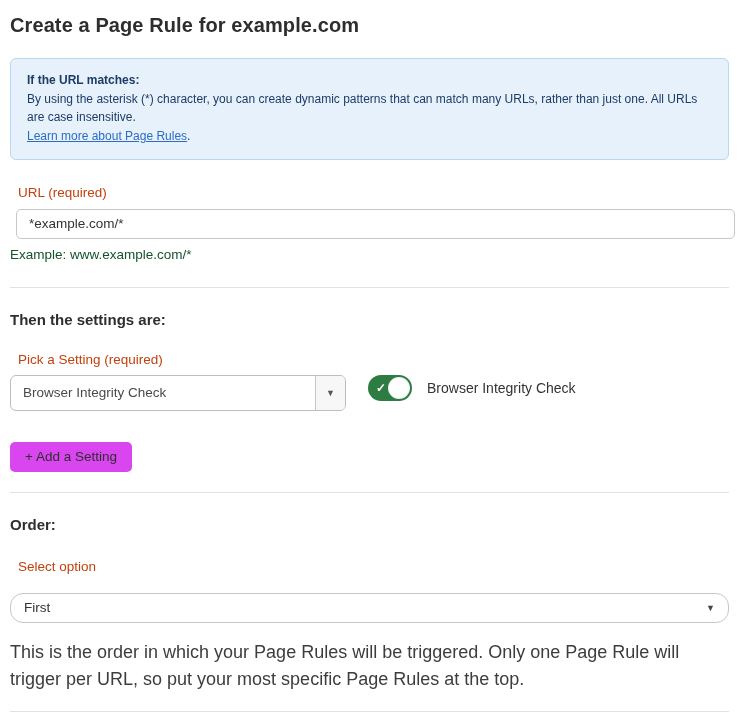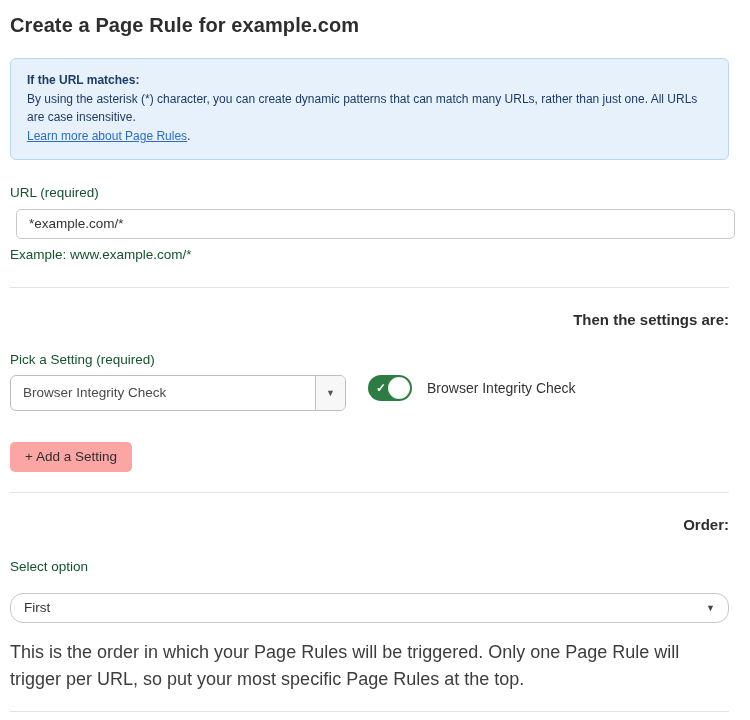--- a/index.html
+++ b/index.html
@@ -34,22 +34,22 @@
   .info-heading { font-weight: bold; }
   .info-body { }
   .info-link-line { }
   .info-link {
     color: #2b6cc4;
     text-decoration: underline;
     cursor: pointer;
   }
   .field-label {
     font-size: 13.5px;
-    color: #14532d;
-    margin: 25px 0 0 0;
+    color: #c2410c;
+    margin: 25px 0 0 8px;
   }
   .text-input {
     display: block;
     width: 100%;
     height: 30px;
     margin-top: 9px;
     border: 1px solid #c7c7c7;
     border-radius: 5px;
     padding: 0 12px;
     font-size: 13.5px;
@@ -69,22 +69,21 @@
     border-top: 1px solid #e2e2e2;
     margin: 0;
   }
   .divider-1 { margin-top: 25px; }
   .divider-2 { margin-top: 20px; }
   .divider-3 { margin-top: 18px; }
   .section-heading {
     font-size: 15px;
     font-weight: bold;
     color: #2e2e2e;
-    margin: 23px 0 0 12px;
-    text-align: right;
+    margin: 23px 0 0 0;
   }
   .picker-label { margin-top: 24px; }
   .setting-row {
     display: flex;
     align-items: flex-start;
     margin-top: 8px;
   }
   .setting-select {
     width: 336px;
     height: 36px;
@@ -156,21 +155,21 @@
   .btn {
     border: none;
     border-radius: 5px;
     height: 30px;
     padding: 0 15px;
     font-size: 13.5px;
     font-family: inherit;
     cursor: pointer;
     white-space: nowrap;
   }
-  .btn-gray { background: #fca5a5; color: #2f2f2f; }
+  .btn-gray { background: #d946ef; color: #2f2f2f; }
   .btn-blue { background: #186def; color: #ffffff; }
   .add-setting-btn { margin-top: 31px; }
   .order-label { margin-top: 26px; }
   .order-select {
     width: 100%;
     height: 30px;
     margin-top: 19px;
     border: 1px solid #c7c7c7;
     border-radius: 13px;
     background: #ffffff;

